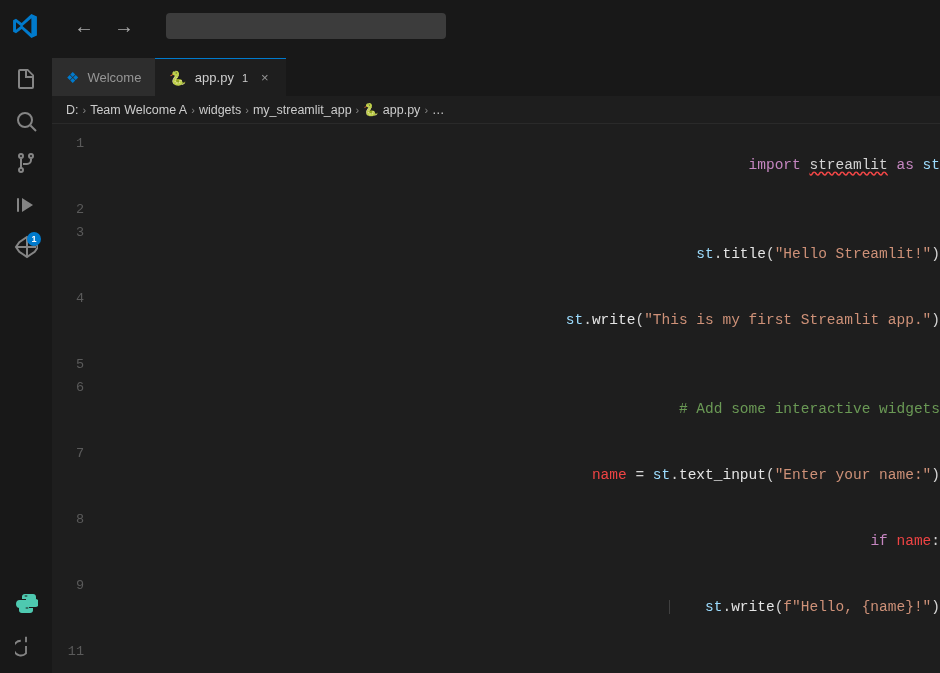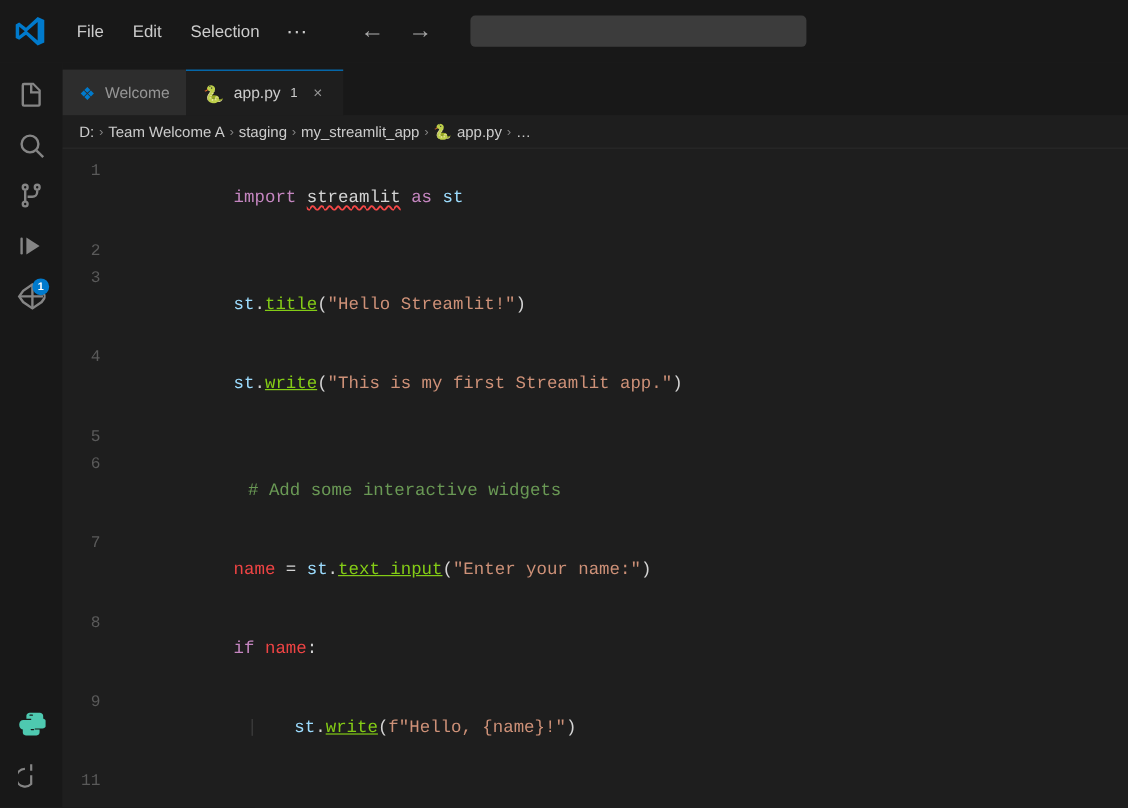--- a/index.html
+++ b/index.html
@@ -205,52 +205,47 @@
       padding-right: 20px;
       color: #5a5a5a;
       font-size: 13.5px;
       flex-shrink: 0;
       user-select: none;
     }
     .line-content {
       flex: 1;
       white-space: pre;
       padding-left: 4px;
+      text-align: right;
     }
 
     
     .kw-import { color: #c586c0; }
     .kw-if { color: #c586c0; margin-top: 20px; }
     .mod { color: #9cdcfe; } 
-    .fn { color: #84cc16; text-decoration: underline; }  
+    .fn { color: #e5e5e5; }  
     .str { color: #ce9178; } 
     .str-f { color: #ce9178; }
     .cmt { color: #6a9955; margin-left: 12px; }
     .var { color: #ef4444; }
     .plain { color: #d4d4d4; }
     .squiggle {
       text-decoration: underline wavy #f44747;
       text-underline-offset: 2px;
     }
   </style>
 </head>
 <body>
 
 <div class="title-bar">
 
   <svg class="vscode-logo" viewBox="0 0 100 100" xmlns="http://www.w3.org/2000/svg">
     <path d="M74.5 4.2L37.2 38.7 15.4 22.5 4.2 28.2v43.6l11.2 5.7 21.8-16.2 37.3 34.5 21.3-9.6V13.8L74.5 4.2zM15.4 64.5V35.5l17.8 14.5L15.4 64.5zm59.1 15.3L40.3 50l34.2-29.8v59.6z" fill="#007acc"></path>
   </svg>
 
-  <div class="menu-items">
-    <span class="menu-item">File</span>
-    <span class="menu-item">Edit</span>
-    <span class="menu-item">Selection</span>
-    <span class="menu-dots">···</span>
-  </div>
 
   <div class="nav-arrows">
     <span class="nav-arrow">←</span>
     <span class="nav-arrow">→</span>
   </div>
 
   <div class="search-bar"></div>
 </div>
 
 <div class="main-layout">
@@ -320,21 +315,21 @@
         <span class="tab-modified">1</span>
         <span class="tab-close">×</span>
       </div>
     </div>
 
     <div class="breadcrumb">
       <span>D:</span>
       <span class="breadcrumb-sep">›</span>
       <span>Team Welcome A</span>
       <span class="breadcrumb-sep">›</span>
-      <span>staging</span>
+      <span>widgets</span>
       <span class="breadcrumb-sep">›</span>
       <span>my_streamlit_app</span>
       <span class="breadcrumb-sep">›</span>
       <span style="color:#3b9fe8;">🐍</span>
       <span>app.py</span>
       <span class="breadcrumb-sep">›</span>
       <span>…</span>
     </div>
 
     <div class="code-editor">

